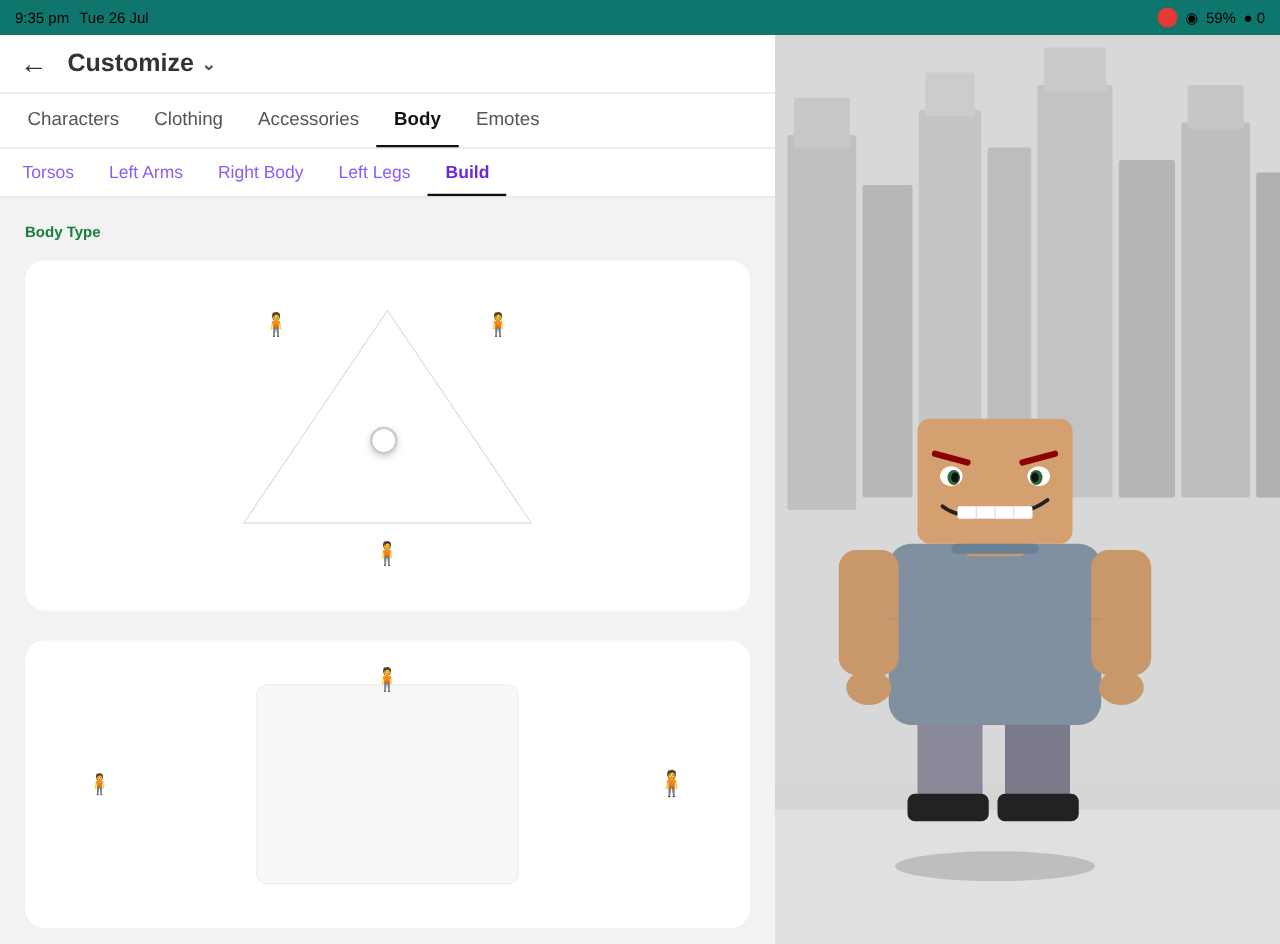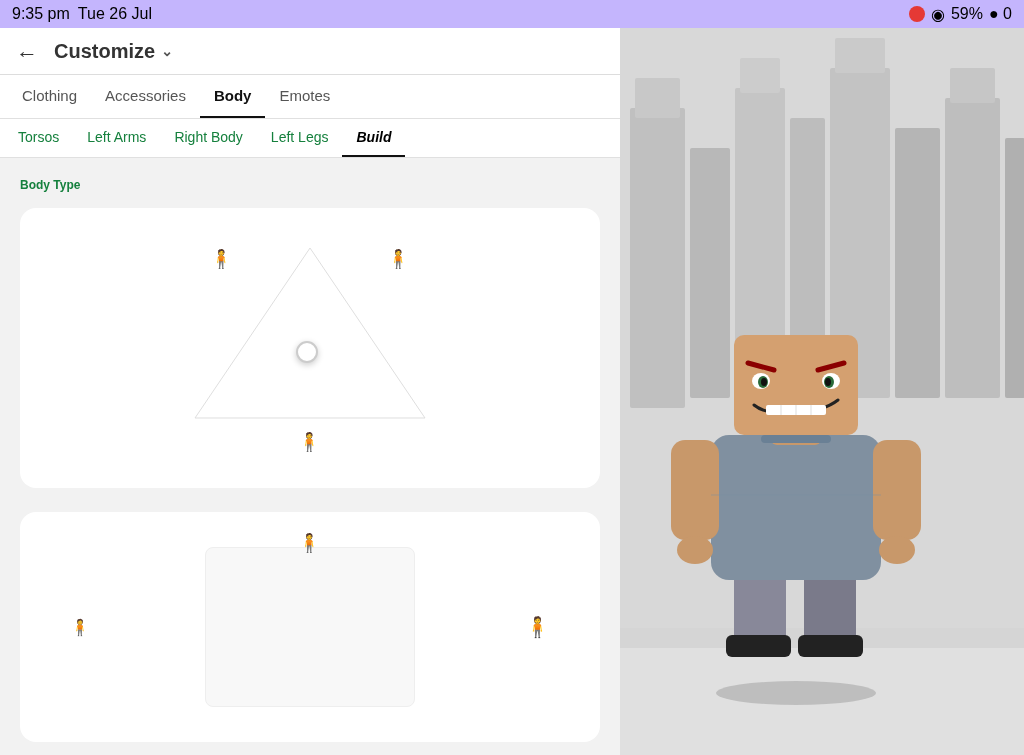--- a/index.html
+++ b/index.html
@@ -10,26 +10,26 @@
       overflow: hidden;
       background: #e8e8e8;
       position: relative;
     }
 
     
     .status-bar {
       position: absolute;
       top: 0; left: 0; right: 0;
       height: 28px;
-      background: #c4b5fd;
+      background: #0f766e;
       display: flex;
       align-items: center;
       justify-content: space-between;
       padding: 0 12px;
-      font-size: 16px;
+      font-size: 12px;
       font-weight: 500;
       z-index: 100;
     }
     .status-left { display: flex; gap: 8px; }
     .status-right { display: flex; align-items: center; gap: 6px; }
     .record-btn {
       background: #e53935; border-radius: 50%;
       width: 16px; height: 16px;
       display: inline-block;
     }
@@ -105,30 +105,29 @@
       display: flex;
       padding: 0 4px;
       border-bottom: 1px solid #e0e0e0;
       overflow-x: auto;
       scrollbar-width: none;
     }
     .sub-tabs::-webkit-scrollbar { display: none; }
     .sub-tab {
       padding: 10px 14px;
       font-size: 14px;
-      color: #15803d;
+      color: #8b5cf6;
       cursor: pointer;
       white-space: nowrap;
       border-bottom: 2px solid transparent;
     }
     .sub-tab.active {
-      color: #000000;
+      color: #6d28d9;
       font-weight: 700;
       border-bottom: 2px solid #111;
-      font-style: italic;
     }
 
     
     .content-area {
       flex: 1;
       padding: 20px 20px;
       overflow-y: auto;
     }
     .section-title {
       font-size: 12px;
@@ -278,20 +277,21 @@
     <div class="header">
       <span class="back-btn">←</span>
       <span class="header-title">
         <span>Customize</span>
         <span class="chevron-down">⌄</span>
       </span>
     </div>
 
     <div class="nav-tabs">
 
+    <div class="nav-tab">Characters</div>
         <div class="nav-tab">Clothing</div>
         <div class="nav-tab">Accessories</div>
         <div class="nav-tab active">Body</div>
         <div class="nav-tab">Emotes</div>
       </div>
 
     <div class="sub-tabs">
 
     <div class="sub-tab">Torsos</div>
         <div class="sub-tab">Left Arms</div>

